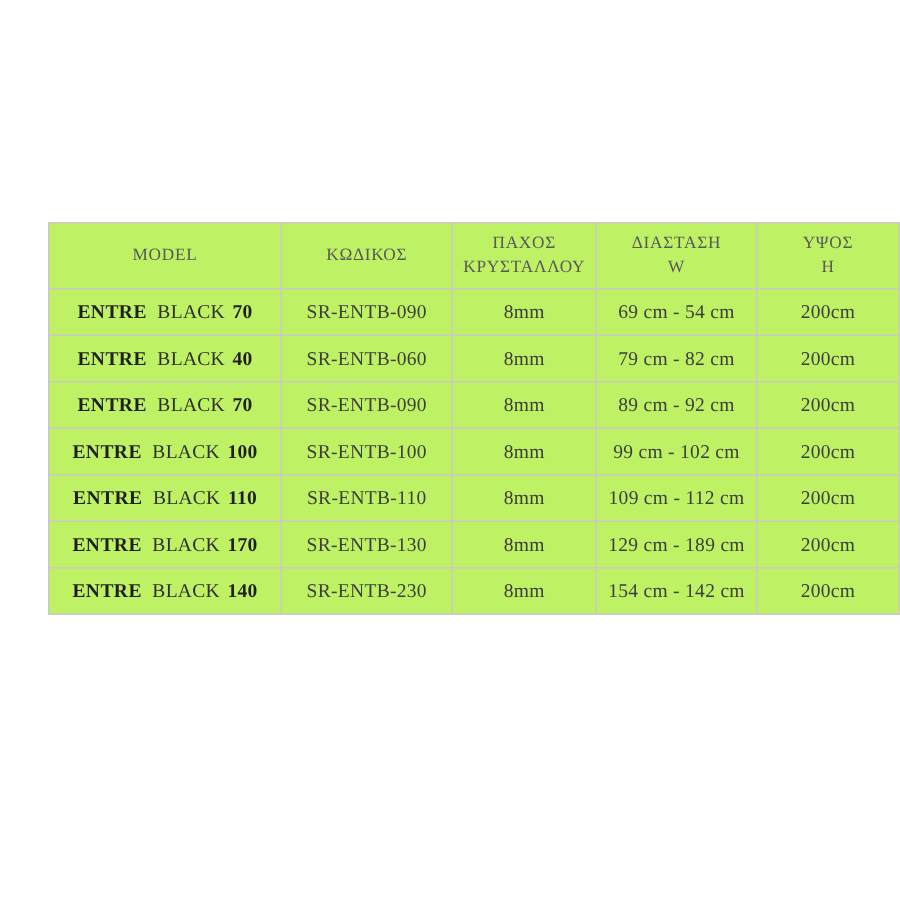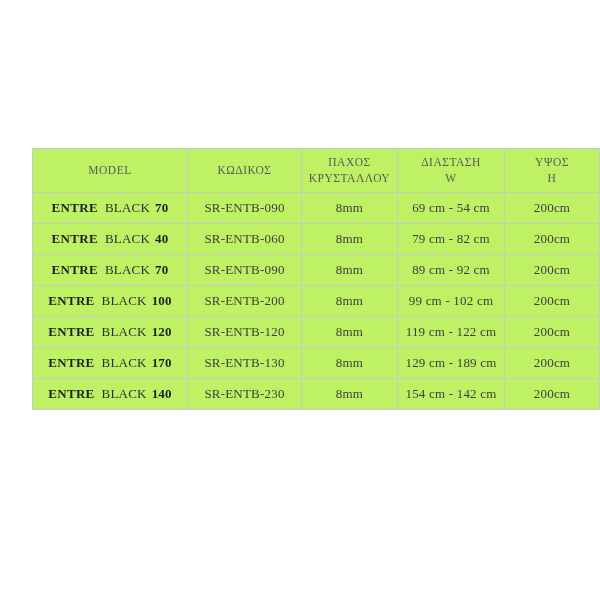--- a/index.html
+++ b/index.html
@@ -120,30 +120,30 @@
       </tr>
       <tr>
         <td><span class="model-brand">ENTRE</span><span class="model-series">BLACK</span><span class="model-size">70</span></td>
         <td>SR-ENTB-090</td>
         <td>8mm</td>
         <td>89 cm - 92 cm</td>
         <td>200cm</td>
       </tr>
       <tr>
         <td><span class="model-brand">ENTRE</span><span class="model-series">BLACK</span><span class="model-size">100</span></td>
-        <td>SR-ENTB-200</td>
+        <td>SR-ENTB-100</td>
         <td>8mm</td>
         <td>99 cm - 102 cm</td>
         <td>200cm</td>
       </tr>
       <tr>
-        <td><span class="model-brand">ENTRE</span><span class="model-series">BLACK</span><span class="model-size">120</span></td>
-        <td>SR-ENTB-120</td>
+        <td><span class="model-brand">ENTRE</span><span class="model-series">BLACK</span><span class="model-size">110</span></td>
+        <td>SR-ENTB-110</td>
         <td>8mm</td>
-        <td>119 cm - 122 cm</td>
+        <td>109 cm - 112 cm</td>
         <td>200cm</td>
       </tr>
       <tr>
         <td><span class="model-brand">ENTRE</span><span class="model-series">BLACK</span><span class="model-size">170</span></td>
         <td>SR-ENTB-130</td>
         <td>8mm</td>
         <td>129 cm - 189 cm</td>
         <td>200cm</td>
       </tr>
       <tr>

